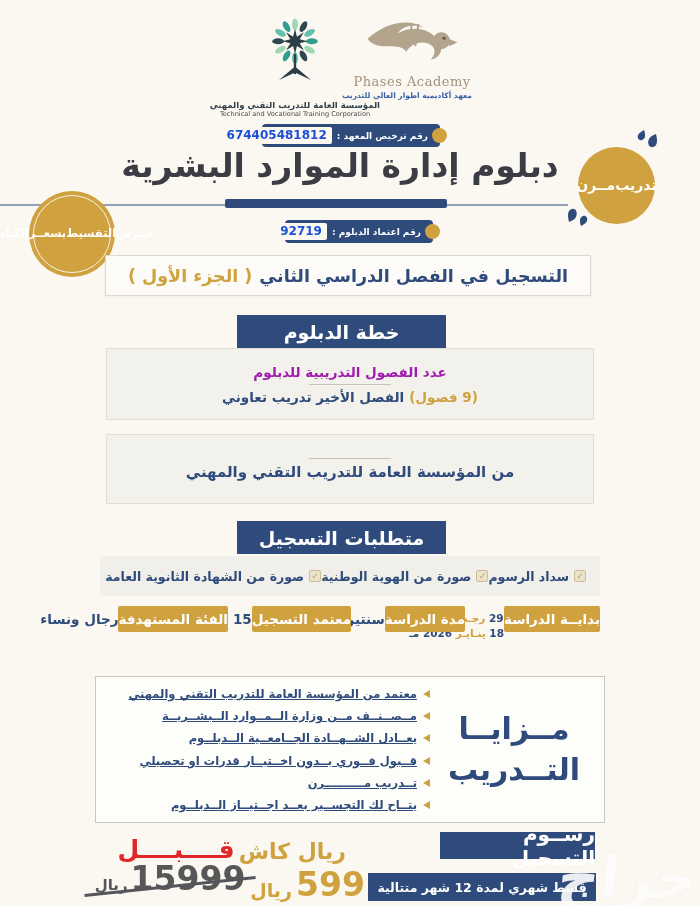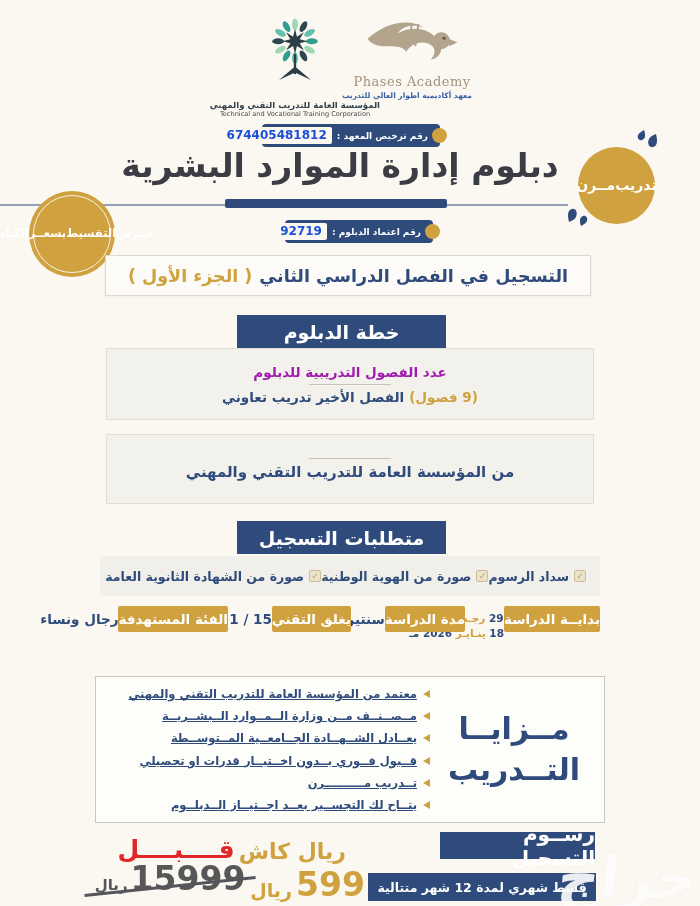--- a/index.html
+++ b/index.html
@@ -246,21 +246,21 @@
           <span class="gold-t">ينـايـر</span>
           <span>2026 مـ</span>
         </div>
       </div>
     </div>
     <div class="col c-dur">
       <div class="th">مدة الدراسة</div>
       <div class="tv">سنتين ونصف</div>
     </div>
     <div class="col c-close">
-      <div class="th">يغلق التقني</div>
+      <div class="th">معتمد التسجيل</div>
       <div class="tv">15 / 1 / 2026 م</div>
     </div>
     <div class="col c-target">
       <div class="th">الفئة المستهدفة</div>
       <div class="tv">رجال ونساء</div>
     </div>
   </div>
 
   <div class="abs adv-box">
     <div class="adv-title">
@@ -271,21 +271,21 @@
       <div class="adv-row">
           <span class="tri"></span>
           <span>معتمد من المؤسسة العامة للتدريب التقني والمهني</span>
         </div>
       <div class="adv-row">
           <span class="tri"></span>
           <span>مــصــنــف مــن وزارة الــمــوارد الــبشــريــة</span>
         </div>
       <div class="adv-row">
           <span class="tri"></span>
-          <span>يعــادل الشــهــادة الجــامعــية المــتوســطة</span>
+          <span>يعــادل الشــهــادة الجــامعــية الــدبلــوم</span>
         </div>
       <div class="adv-row">
           <span class="tri"></span>
           <span>قــبول فــوري بــدون اخــتبــار قدرات او تحصيلي</span>
         </div>
       <div class="adv-row">
           <span class="tri"></span>
           <span>تــدريب مــــــــــرن</span>
         </div>
       <div class="adv-row">

